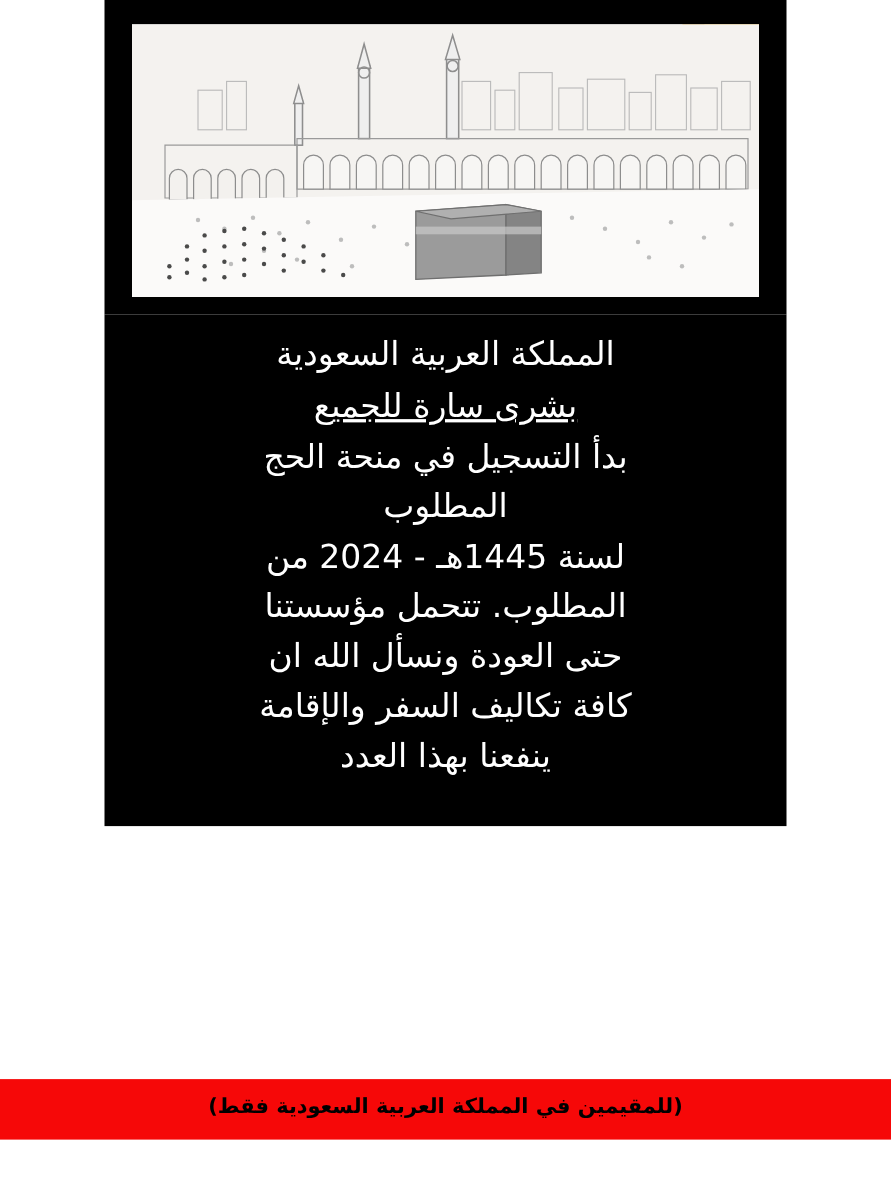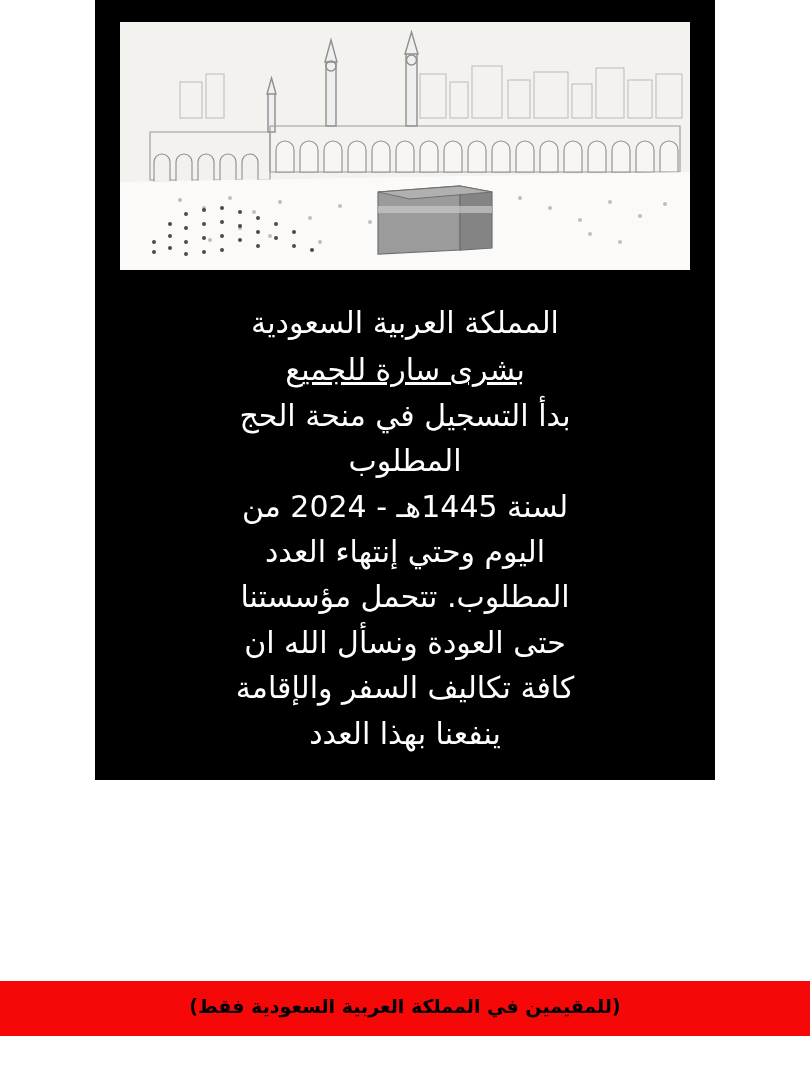--- a/index.html
+++ b/index.html
@@ -102,21 +102,21 @@
     border-radius: 50%;
     background: #4a4a4a;
     display: block;
   }
 
   
   .text-card {
     width: 620px;
     background: #000000;
     box-sizing: border-box;
-    padding: 16px 34px 26px 34px;
+    padding: 16px 34px 42px 34px;
     display: flex;
     flex-direction: column;
     align-items: center;
     flex: 0 0 auto;
   }
 
   .text-card p {
     margin: 0;
     color: #ffffff;
     text-align: center;
@@ -297,21 +297,20 @@
       </div>
     </div>
   </div>
 
   <div class="text-card">
     <p class="line-1">المملكة العربية السعودية</p>
     <p class="line-2">بشرى سارة للجميع</p>
     <p class="para">بدأ التسجيل في منحة الحج</p>
     <p class="para">المطلوب</p>
     <p class="para">لسنة 1445هـ - 2024 من</p>
-    <p class="para">اليوم وحتي إنتهاء العدد</p>
     <p class="para">المطلوب. تتحمل مؤسستنا</p>
     <p class="para">حتى العودة ونسأل الله ان</p>
     <p class="para">كافة تكاليف السفر والإقامة</p>
     <p class="para">ينفعنا بهذا العدد</p>
   </div>
 
   <div class="red-banner">
     <span>(للمقيمين في المملكة العربية السعودية فقط)</span>
   </div>
 

